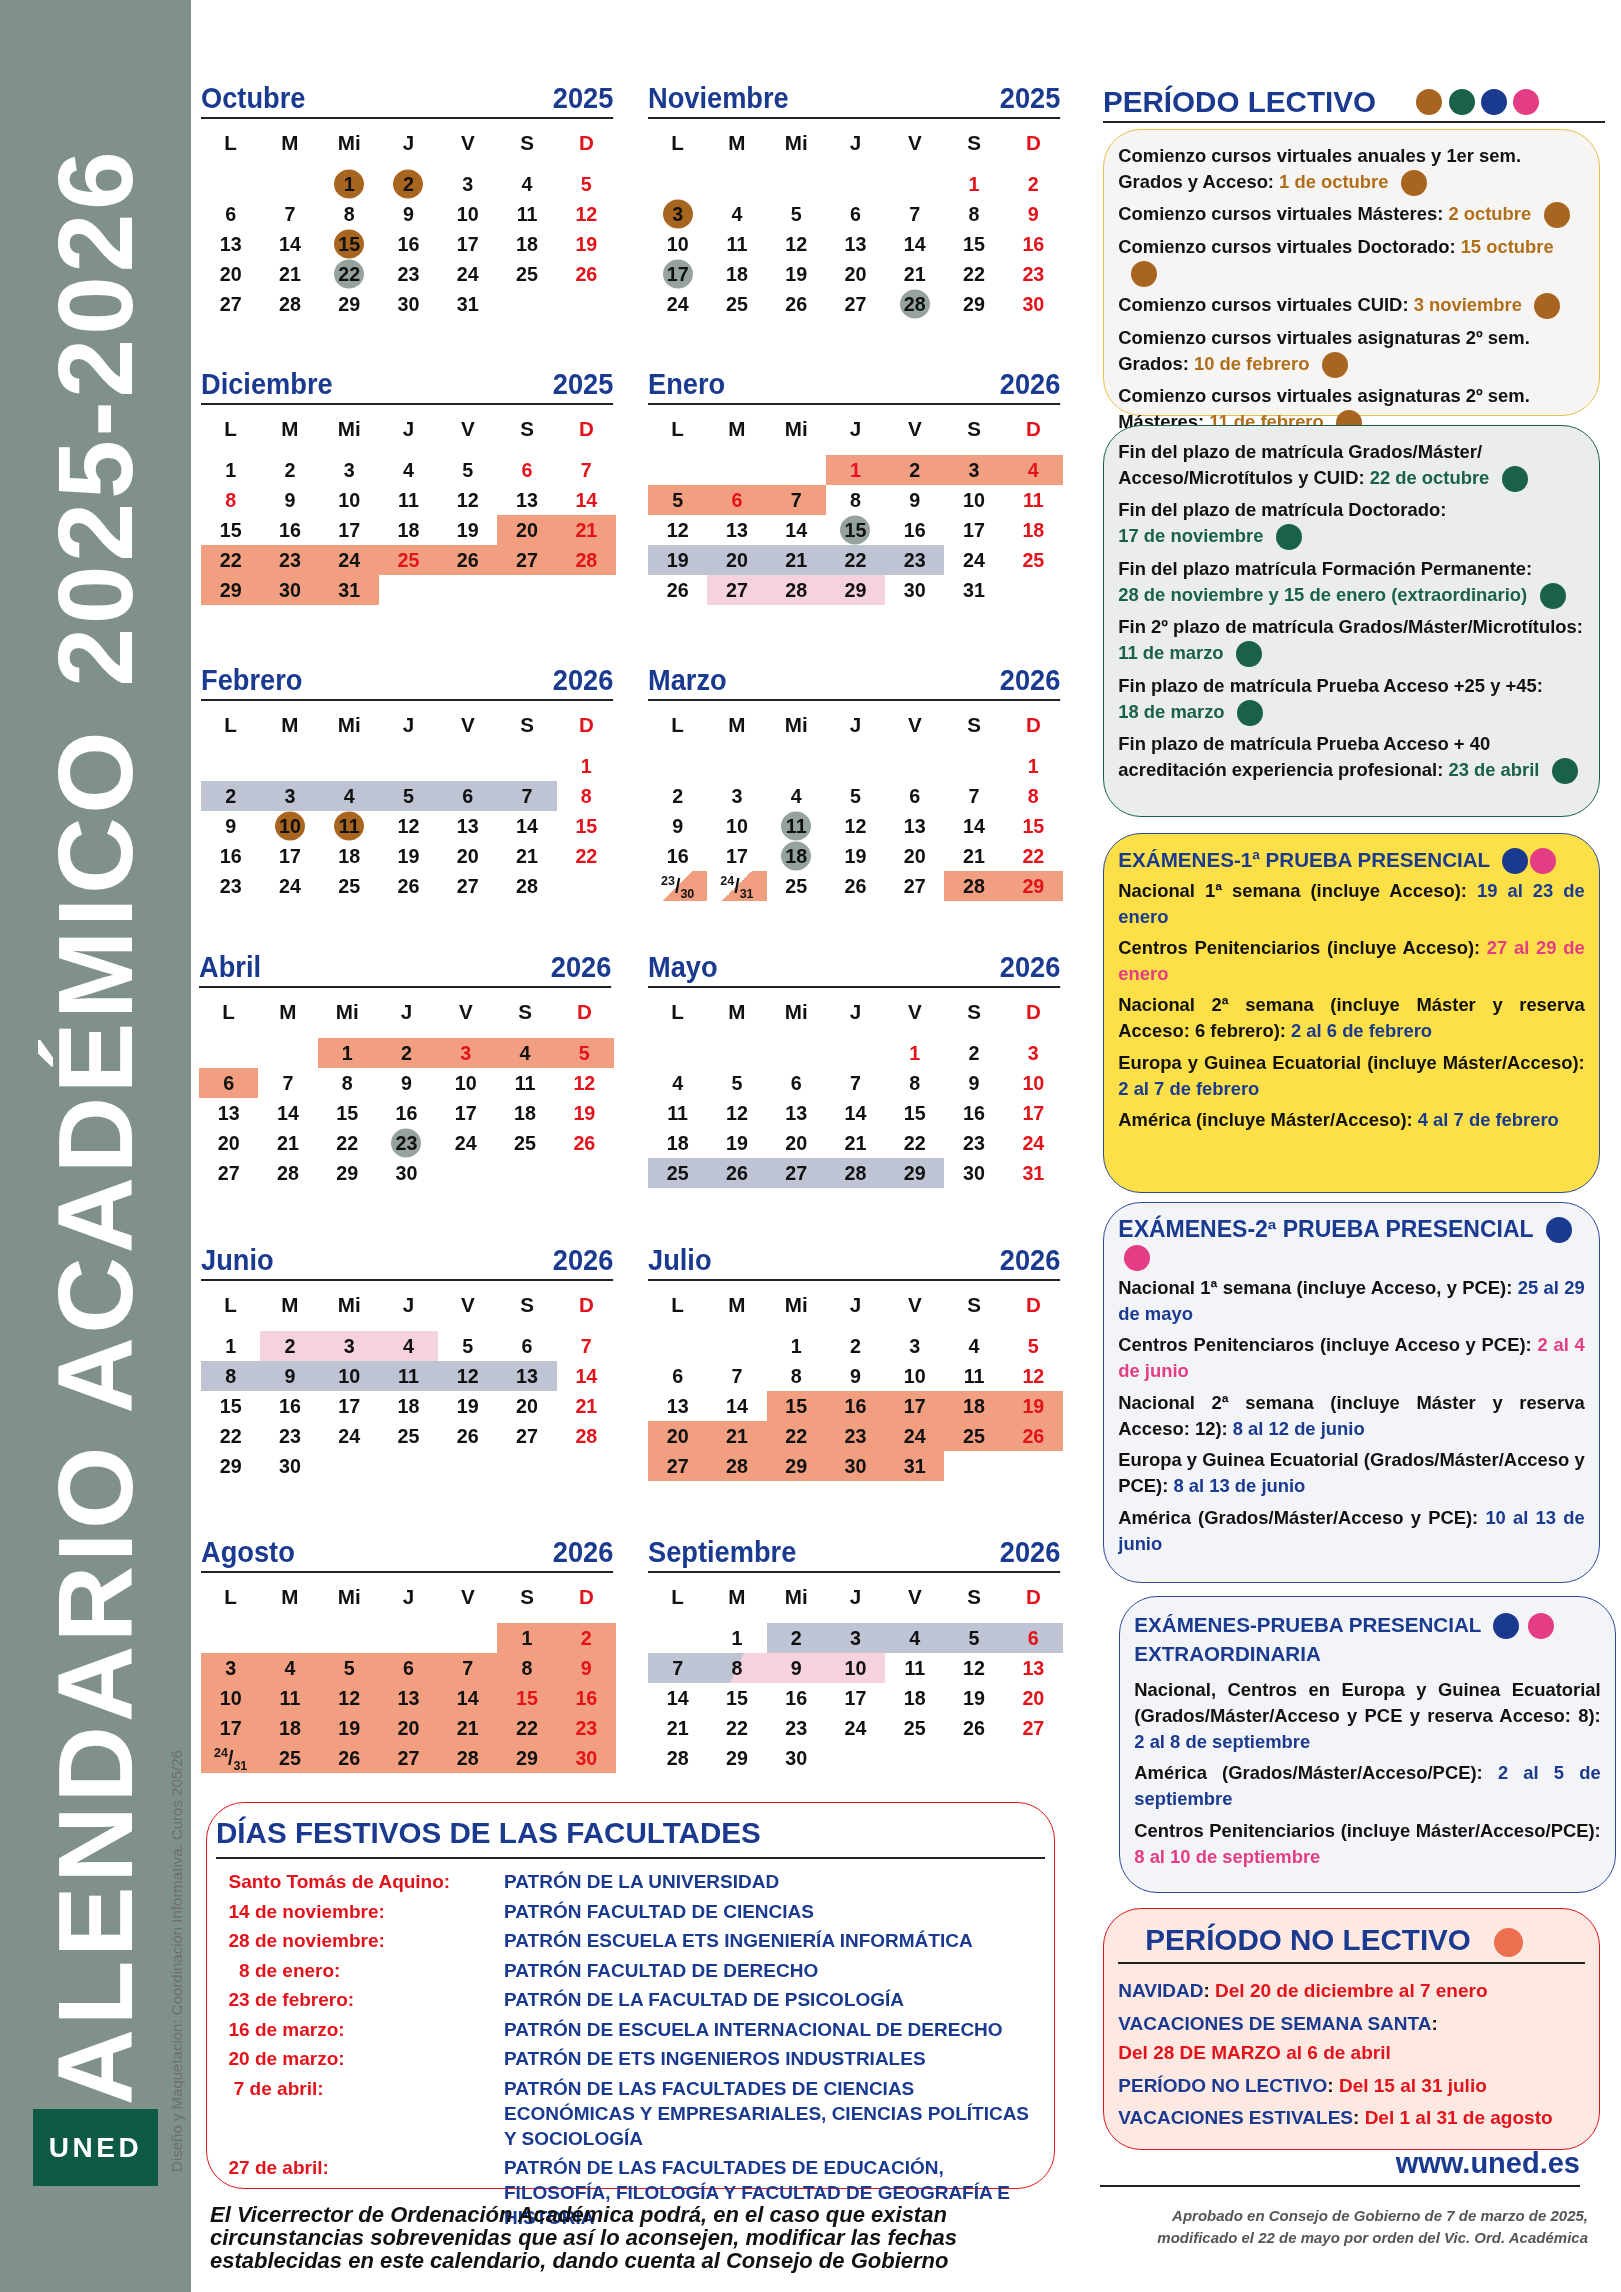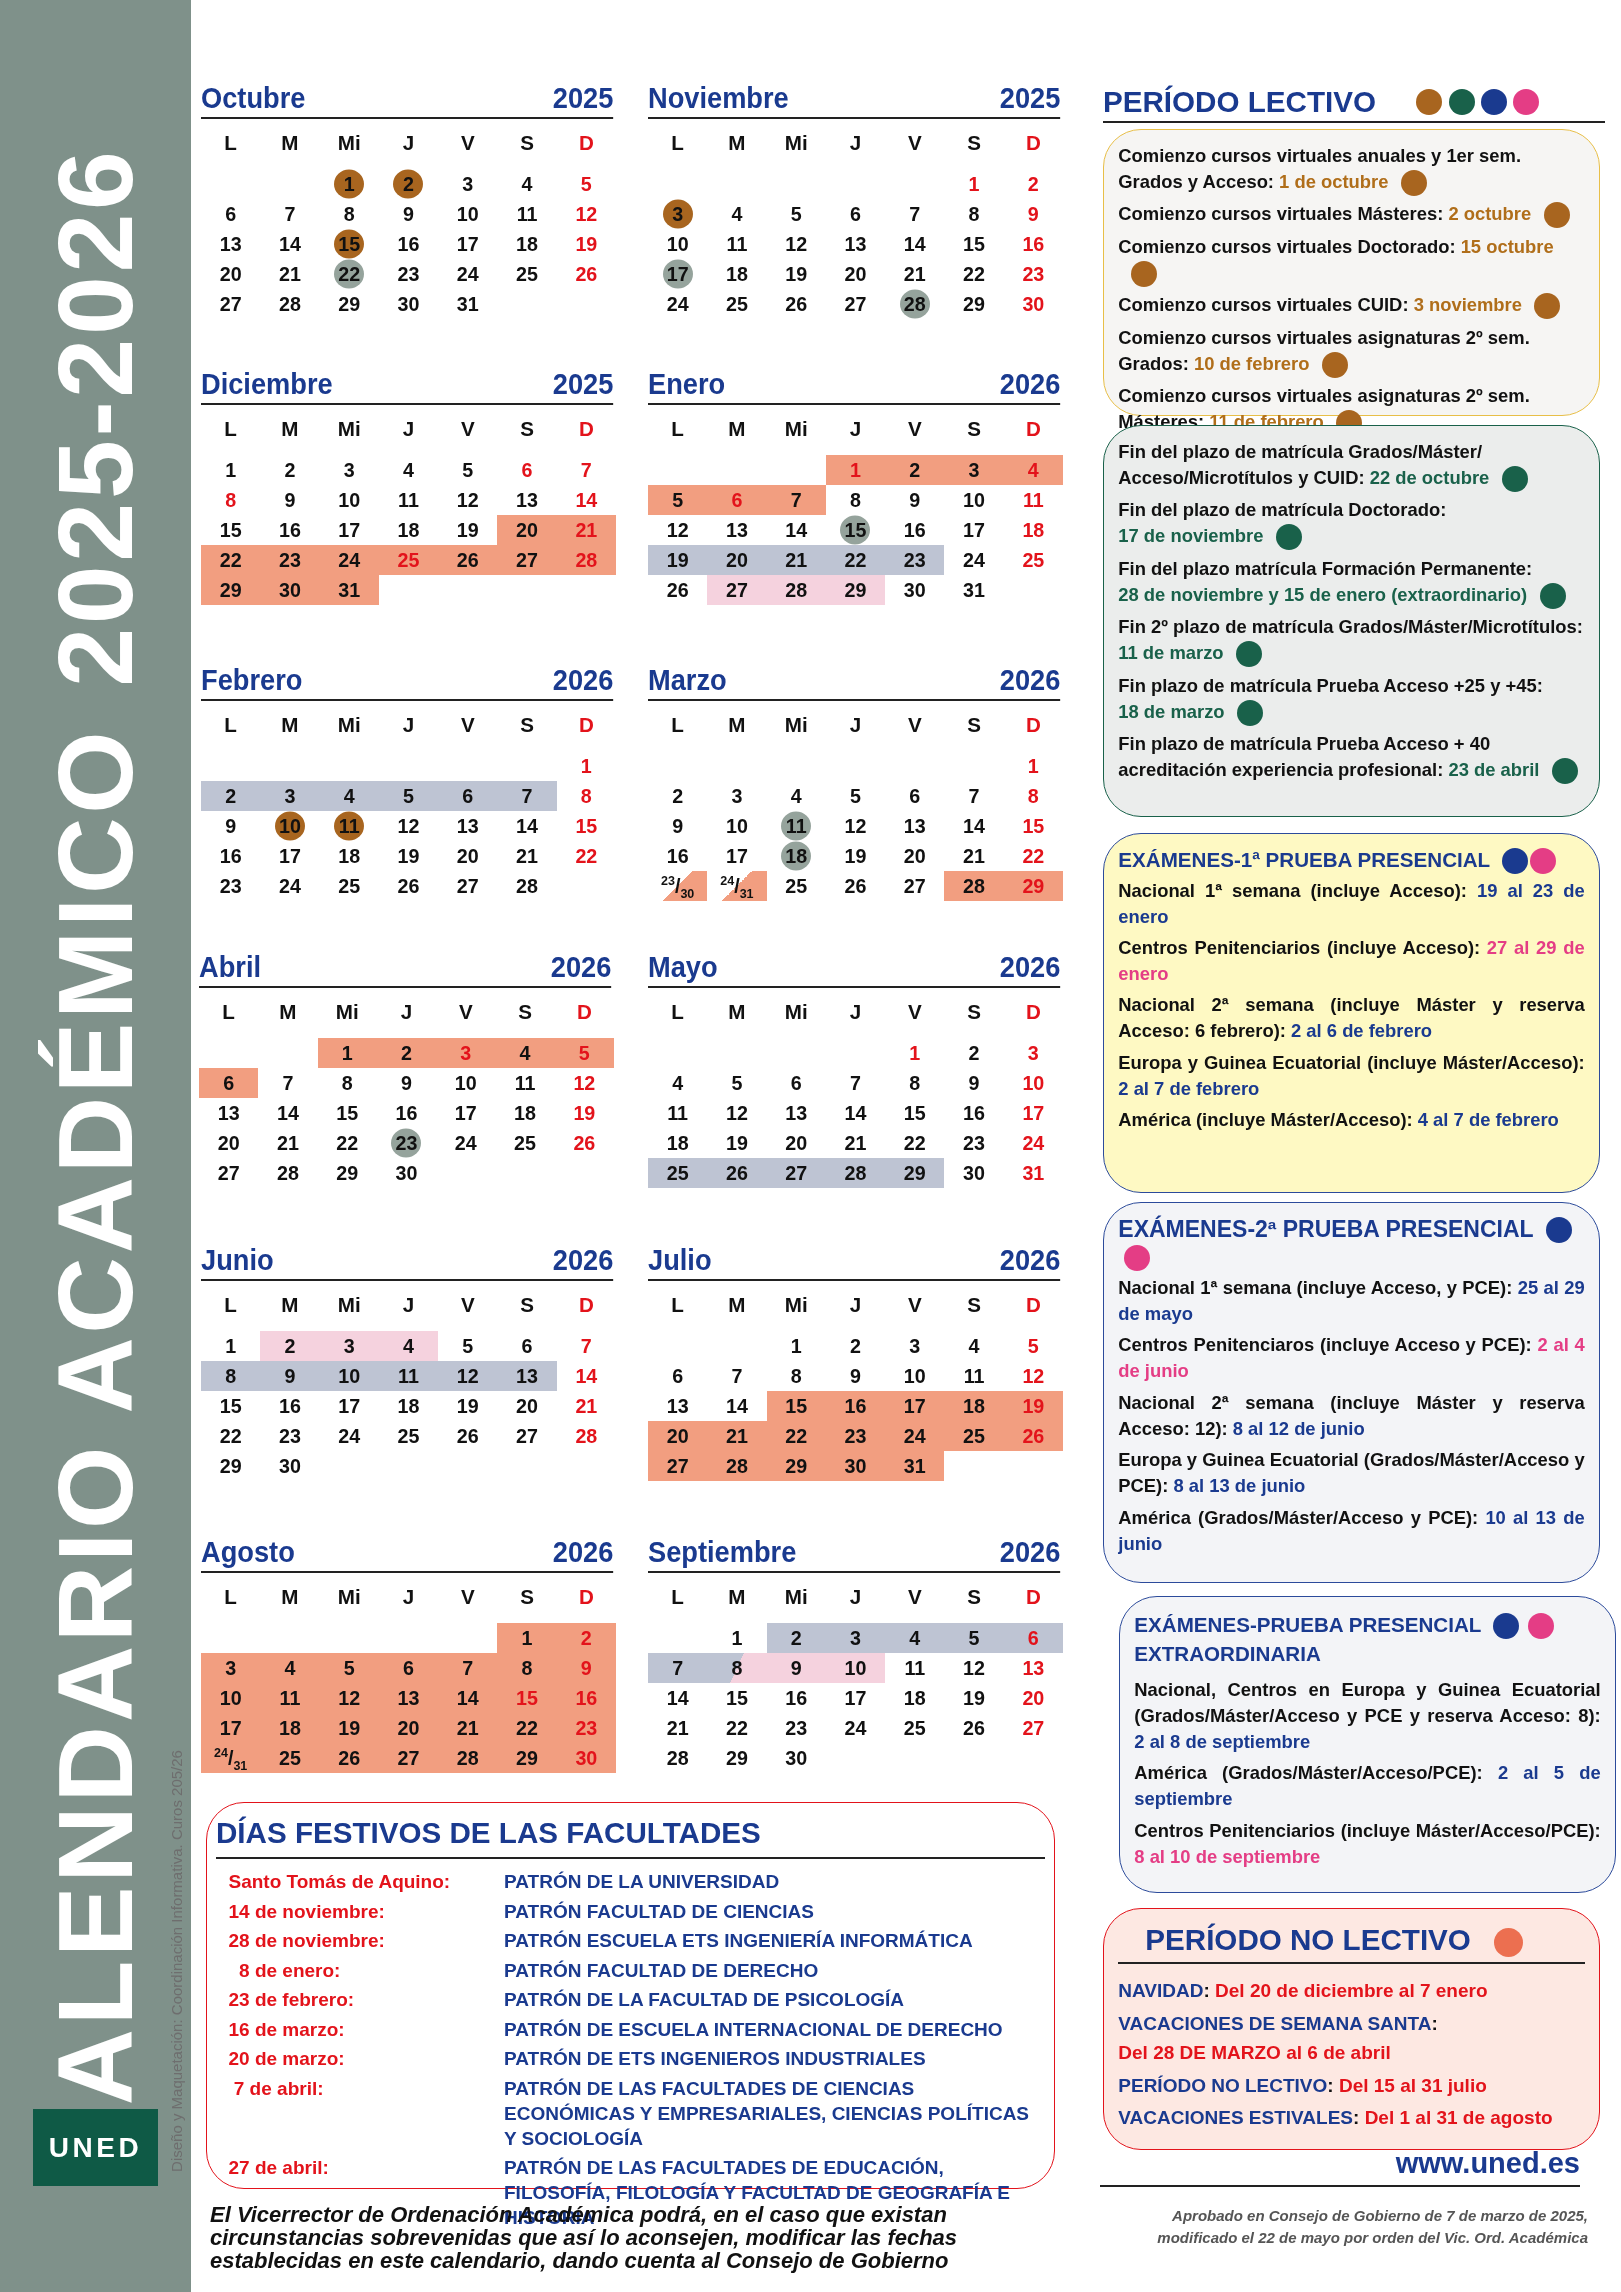--- a/index.html
+++ b/index.html
@@ -27,21 +27,21 @@
   .small{font-size:12.5px;line-height:1;}
   .split{background:linear-gradient(135deg,transparent 50%,#f29e80 50%);}
   .split2{background:linear-gradient(115deg,#bec4d3 50%,#f5d2de 50%);}
 
   .rtitle{position:absolute;left:1103px;top:82px;width:502px;border-bottom:2.7px solid #222;display:flex;align-items:center;height:39px;}
   .rtitle .t{color:#1a3a8f;font-weight:bold;font-size:29.6px;}
   .dot{display:inline-block;width:26px;height:26px;border-radius:50%;vertical-align:middle;margin-left:6.3px;}
   .box{position:absolute;left:1103px;width:497px;border-radius:38px;box-sizing:border-box;padding:12.5px 14.3px;font-weight:bold;font-size:18.4px;line-height:26px;color:#111;}
   .b1{top:129px;height:287px;border:1.8px solid #e8bf48;background:#f6f5f3;}
   .b2{top:425px;height:392px;border:1.8px solid #19614a;background:#ebedec;}
-  .b3{top:833px;height:360px;border:1.8px solid #2c4b9b;background:#fef9c3;}
+  .b3{top:833px;height:360px;border:1.8px solid #2c4b9b;background:#fde047;}
   .b4{top:1202px;height:381px;border:1.8px solid #2c4b9b;background:#f3f4f7;}
   .b5{top:1596px;height:297px;border:1.8px solid #2c4b9b;background:#f3f4f7;margin-left:16px;}
   .b6{top:1908px;height:242px;border:1.8px solid #e3131b;background:#fde8e2;}
   .entry{margin-bottom:5.4px;}
   .brown{color:#b06e1a;}
   .green{color:#19614a;}
   .blue{color:#1a3a8f;}
   .pink{color:#e43d85;}
   .red{color:#e3131b;}
   .just{text-align:justify;}

